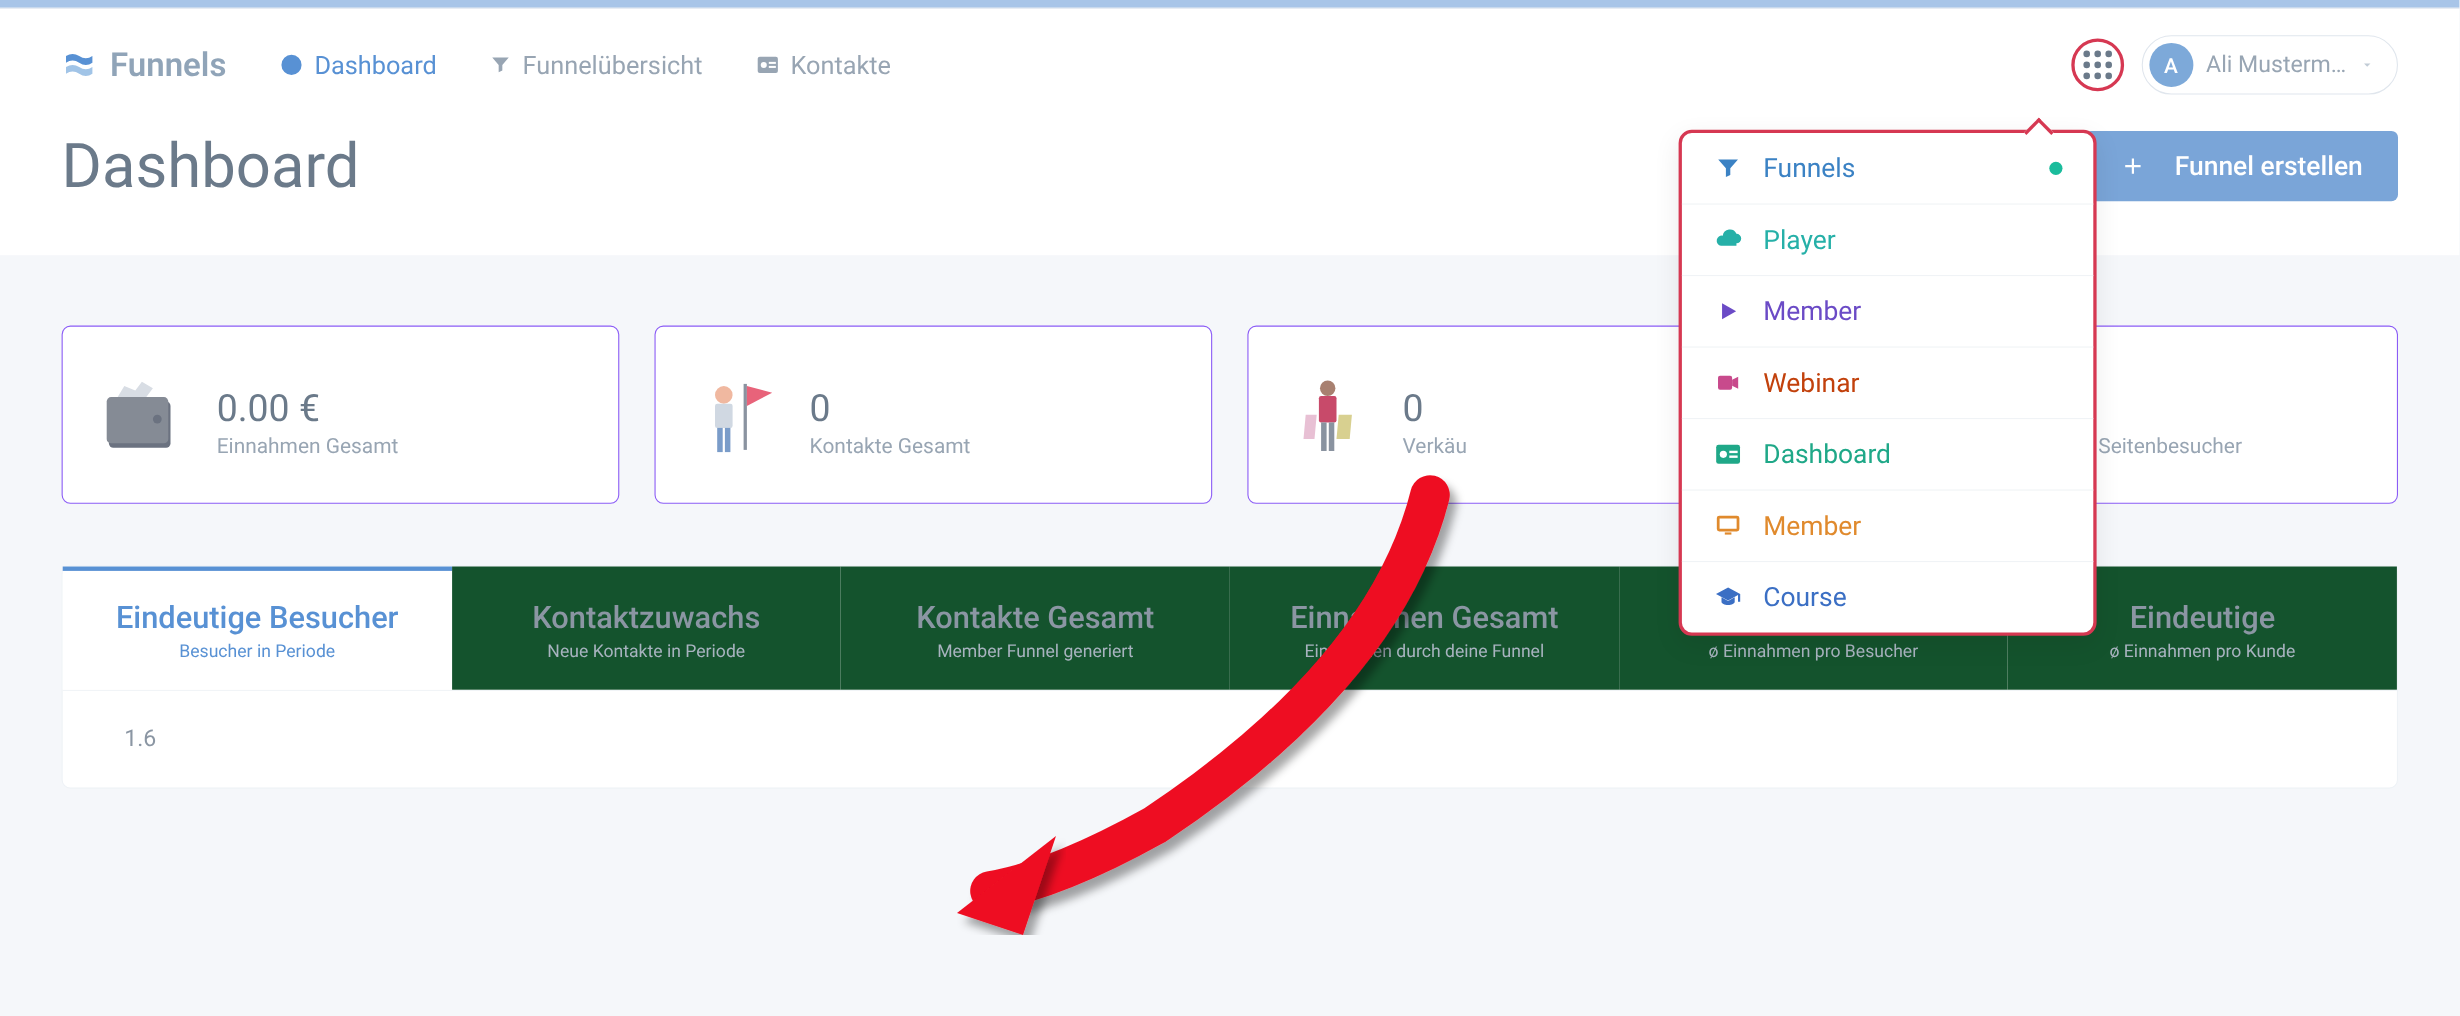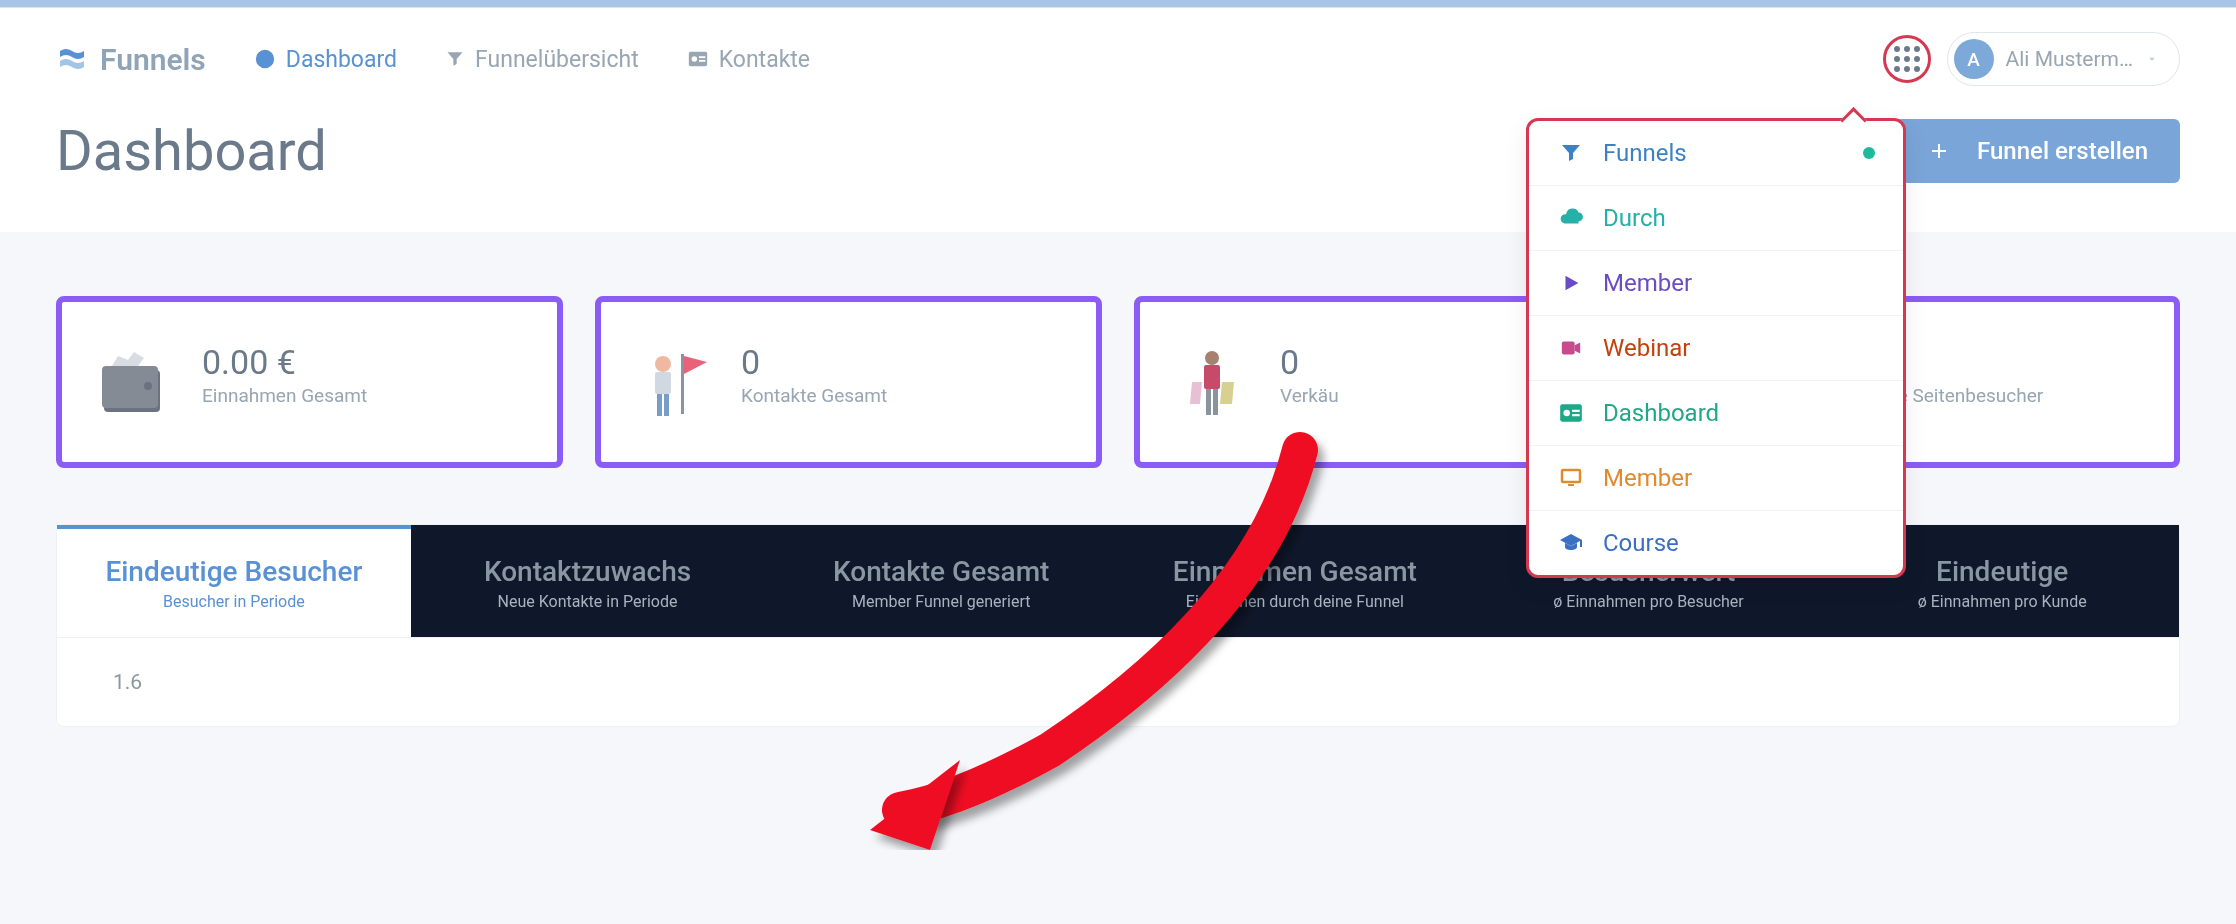--- a/index.html
+++ b/index.html
@@ -16,29 +16,29 @@
 .apps-grid{display:grid;grid-template-columns:repeat(3,6px);gap:4px}
 .apps-grid span{width:6px;height:6px;border-radius:50%;background:#6b7a8a}
 .user-chip{display:flex;align-items:center;gap:12px;padding:6px 20px 6px 6px;border:1px solid #e0e6ed;border-radius:999px;cursor:pointer}
 .avatar{width:40px;height:40px;border-radius:50%;background:#7da9d9;color:#fff;display:flex;align-items:center;justify-content:center;font-size:19px;font-weight:500}
 .user-name{color:#98a5b3;font-size:21px}
 .page-header{background:#fff;padding:8px 56px 48px;display:flex;align-items:center;justify-content:space-between}
 .page-title{font-size:56px;font-weight:400;color:#6b7a8a}
 .create-btn{background:#7aa5d8;color:#fff;border:none;padding:18px 32px;font-size:24px;font-weight:500;border-radius:6px;cursor:pointer;display:flex;align-items:center;gap:26px}
 .content{padding:64px 56px 0}
 .stat-cards{display:flex;gap:32px;margin-bottom:56px}
-.stat-card{background:#fff;border-radius:8px;padding:40px 32px;flex:1;display:flex;align-items:flex-start;gap:28px;border:6px solid #8b5cf6}
+.stat-card{background:#fff;border-radius:8px;padding:40px 32px;flex:1;display:flex;align-items:flex-end;gap:28px;border:1px solid #8b5cf6}
 .stat-illus{width:80px;height:80px;flex-shrink:0}
 .stat-value{font-size:34px;font-weight:400;color:#6b7a8a}
 .stat-label{font-size:19px;color:#98a5b3;margin-top:2px}
 .chart-panel{background:#fff;border-radius:8px;border:1px solid #eef2f6}
 .tabs{display:flex;border-bottom:1px solid #eef2f6}
 .tab{flex:1;padding:26px 16px;text-align:center;cursor:pointer;border-top:4px solid transparent}
 .tab.active{border-top-color:#5891d4;background:#fff}
-.tab:not(.active){background:#0f172a}
+.tab:not(.active){background:#14532d}
 .tab-title{font-size:28px;font-weight:500;color:#8b96a3;margin-bottom:4px}
 .tab.active .tab-title{color:#5891d4}
 .tab-sub{font-size:16px;color:#a8b3bf}
 .tab.active .tab-sub{color:#5891d4}
 .chart-body{padding:32px 56px}
 .y-tick{font-size:21px;color:#8b96a3}
 .apps-dropdown{position:absolute;top:118px;right:330px;width:380px;background:#fff;border:3px solid #d63852;border-radius:12px;z-index:100;box-shadow:0 8px 24px rgba(0,0,0,0.08)}
 .apps-dropdown::before{content:"";position:absolute;top:-10px;right:40px;width:16px;height:16px;background:#fff;border-left:3px solid #d63852;border-top:3px solid #d63852;transform:rotate(45deg)}
 .app-item{display:flex;align-items:center;gap:18px;padding:18px 28px;font-size:24px;cursor:pointer;border-bottom:1px solid #f0f3f6}
 .app-item:last-child{border-bottom:none}
@@ -223,21 +223,21 @@
       </span>
     <span>Funnels</span>
     <span class="app-dot"></span>
   </div>
   <div class="app-item" style="color:#26b0a8">
     <span class="app-icon">
         <svg viewBox="0 0 24 24" width="26" height="26">
           <path fill="#26b0a8" d="M19 15a4 4 0 000-8 6 6 0 00-11.5 1.5A4 4 0 006 17h13z"></path>
         </svg>
       </span>
-    <span>Durch</span>
+    <span>Player</span>
   </div>
   <div class="app-item" style="color:#6b4bc6">
     <span class="app-icon">
         <svg viewBox="0 0 24 24" width="22" height="22">
           <path fill="#6b4bc6" d="M6 4l14 8-14 8z"></path>
         </svg>
       </span>
     <span>Member</span>
   </div>
   <div class="app-item" style="color:#c2410c">

